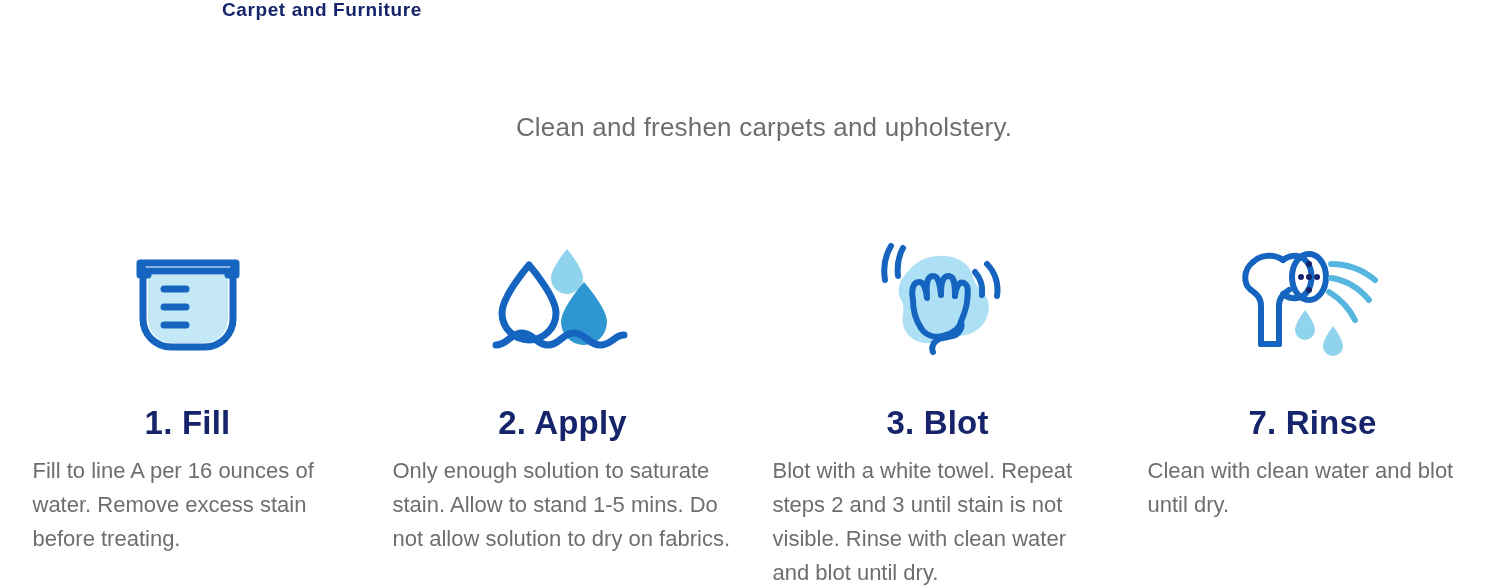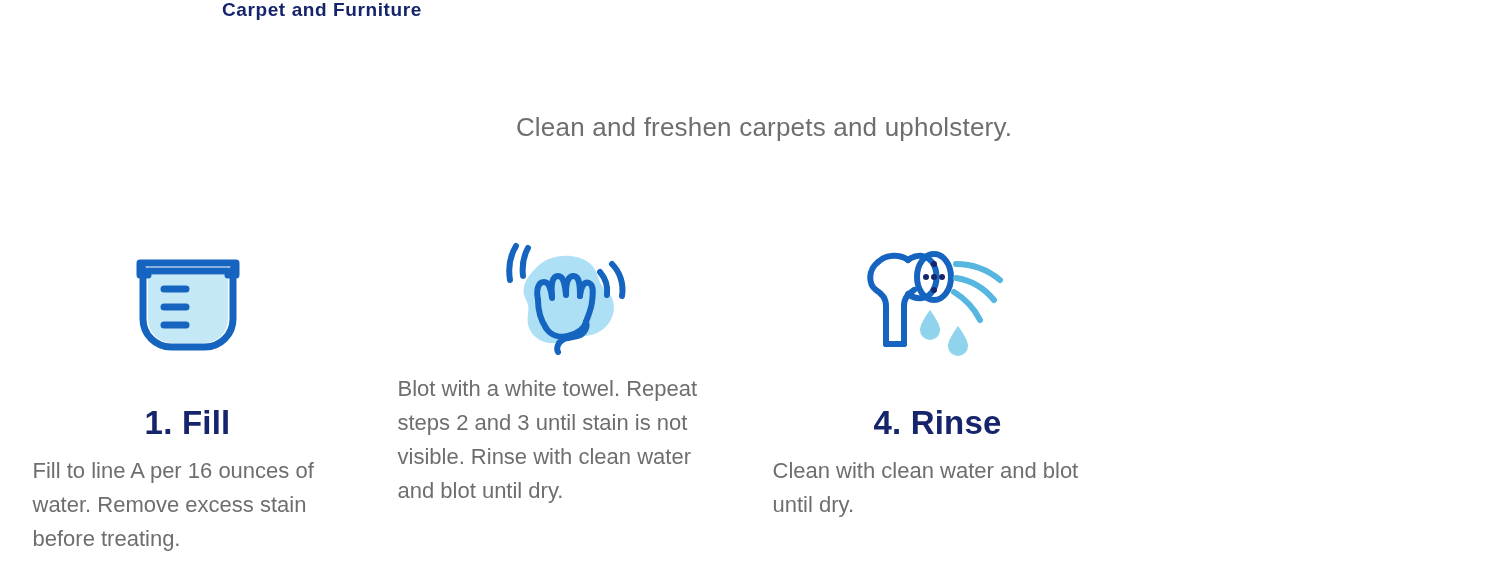--- a/index.html
+++ b/index.html
@@ -118,20 +118,36 @@
 
           <line x1="46" y1="48" x2="68" y2="48" stroke="#1565c0" stroke-width="7" stroke-linecap="round"></line>
           <line x1="46" y1="66" x2="68" y2="66" stroke="#1565c0" stroke-width="7" stroke-linecap="round"></line>
           <line x1="46" y1="84" x2="68" y2="84" stroke="#1565c0" stroke-width="7" stroke-linecap="round"></line>
         </svg>
       </div>
       <div class="step-heading">1. Fill</div>
       <div class="step-body step-body-1">Fill to line A per 16 ounces of water. Remove excess stain before treating.</div>
     </div>
 
+    <div class="step">
+      <div class="step-icon">
+        <svg width="150" height="118" viewBox="0 0 150 118" aria-hidden="true">
+
+          <path d="M79 8 C79 8 95 27 95 37 a16 16 0 0 1 -32 0 C63 27 79 8 79 8 Z" fill="#8fd4ec"></path>
+
+          <path d="M41 24 C41 24 68 55 68 72 a27 27 0 0 1 -54 0 C14 55 41 24 41 24 Z" fill="none" stroke="#1565c0" stroke-width="7" stroke-linejoin="round"></path>
+
+          <path d="M96 41 C96 41 119 67 119 81 a23 23 0 0 1 -46 0 C73 67 96 41 96 41 Z" fill="#2e96d0"></path>
+
+          <path d="M8 104 C20 104 22 92 34 92 C46 92 48 104 60 104 C72 104 74 92 86 92 C98 92 100 104 112 104 C124 104 126 94 136 94" fill="none" stroke="#1565c0" stroke-width="7" stroke-linecap="round" stroke-linejoin="round"></path>
+        </svg>
+      </div>
+      <div class="step-heading">2. Apply</div>
+      <div class="step-body step-body-2">Only enough solution to saturate stain. Allow to stand 1-5 mins. Do not allow solution to dry on fabrics.</div>
+    </div>
 
     <div class="step">
       <div class="step-icon">
         <svg width="150" height="125" viewBox="0 0 150 125" aria-hidden="true">
 
           <path d="M48 30 C60 16 86 14 100 24 C112 32 108 44 118 52 C130 62 128 82 114 92
                    C102 101 90 96 78 102 C64 109 48 104 42 92 C36 80 44 72 38 62 C32 50 38 40 48 30 Z" fill="#aee0f5"></path>
 
           <g fill="none" stroke="#1565c0" stroke-width="6" stroke-linecap="round" stroke-linejoin="round">
             <path d="M50 62 C48 52 50 44 56 44 C62 44 63 52 64 60"></path>
@@ -148,20 +164,21 @@
             <path d="M28 8 C22 18 20 30 22 42"></path>
             <path d="M40 10 C35 19 34 29 35 38"></path>
           </g>
 
           <g fill="none" stroke="#1565c0" stroke-width="6" stroke-linecap="round">
             <path d="M124 26 C132 34 136 46 134 58"></path>
             <path d="M112 34 C118 41 120 49 119 57"></path>
           </g>
         </svg>
       </div>
+      <div class="step-heading">3. Blot</div>
       <div class="step-body step-body-3">Blot with a white towel. Repeat steps 2 and 3 until stain is not visible. Rinse with clean water and blot until dry.</div>
     </div>
 
     <div class="step">
       <div class="step-icon">
         <svg width="155" height="120" viewBox="0 0 155 120" aria-hidden="true">
 
           <g fill="none" stroke="#1565c0" stroke-width="6" stroke-linecap="round" stroke-linejoin="round">
             <path d="M18 22 C8 30 8 44 16 50 C22 54 26 58 26 66 L26 104"></path>
             <path d="M18 22 C26 14 40 14 48 20"></path>
@@ -185,18 +202,18 @@
           <g fill="none" stroke="#56b6e0" stroke-width="6" stroke-linecap="round">
             <path d="M96 24 C112 24 128 30 140 40"></path>
             <path d="M96 38 C110 40 124 48 134 60"></path>
             <path d="M94 52 C104 58 114 68 120 80"></path>
           </g>
 
           <path d="M70 70 C70 70 80 83 80 90 a10 10 0 0 1 -20 0 C60 83 70 70 70 70 Z" fill="#8fd4ec"></path>
           <path d="M98 86 C98 86 108 99 108 106 a10 10 0 0 1 -20 0 C88 99 98 86 98 86 Z" fill="#8fd4ec"></path>
         </svg>
       </div>
-      <div class="step-heading">4. Rinse</div>
+      <div class="step-heading">7. Rinse</div>
       <div class="step-body step-body-4">Clean with clean water and blot until dry.</div>
     </div>
 
   </div>
 </div>
 
 </body></html>

